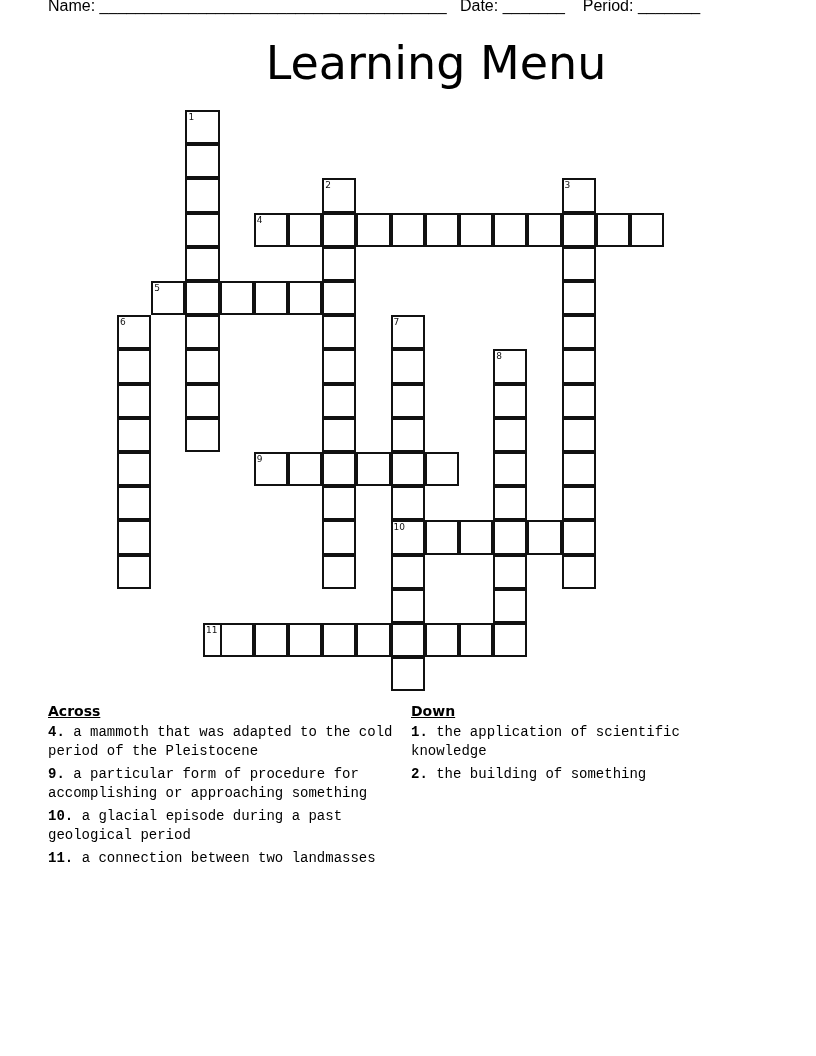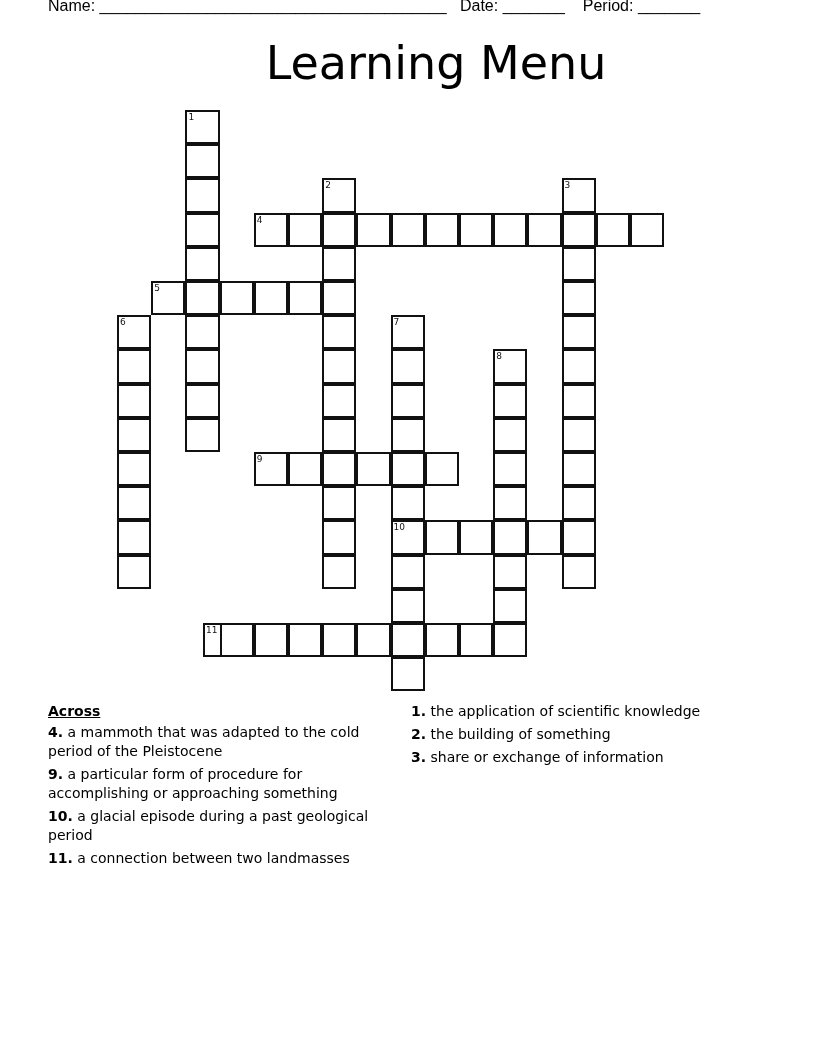--- a/index.html
+++ b/index.html
@@ -24,21 +24,21 @@
     position: absolute; left: 1px; top: 0px; font-family: "DejaVu Sans", sans-serif;
     font-size: 9px; line-height: 10px; color: #111;
   }
   .clues {
     position: absolute; top: 702px; font-family: "DejaVu Sans", sans-serif;
     font-size: 14px; line-height: 19px;
   }
   .clues.across { left: 48px; width: 345px; }
   .clues.down { left: 411px; width: 345px; }
   .clues-heading { font-weight: bold; text-decoration: underline; margin-bottom: 2px; }
-  .clue { margin-bottom: 4px; }
+  .clue { margin-bottom: 4px; font-family: Liberation Mono, monospace; }
   .clue-num { font-weight: bold; }
 </style>
 </head>
 <body>
 
 <div class="header-line"><span>Name:</span> <span>_______________________________________</span>   <span>Date:</span> <span>_______</span>    <span>Period:</span> <span>_______</span></div>
 
 <div class="title">Learning Menu</div>
 
 <div class="grid" id="grid">
@@ -159,16 +159,16 @@
 
 <div class="clues across">
   <div class="clues-heading">Across</div>
   <div class="clue"><span class="clue-num">4.</span> <span>a mammoth that was adapted to the cold period of the Pleistocene</span></div>
   <div class="clue"><span class="clue-num">9.</span> <span>a particular form of procedure for accomplishing or approaching something</span></div>
   <div class="clue"><span class="clue-num">10.</span> <span>a glacial episode during a past geological period</span></div>
   <div class="clue"><span class="clue-num">11.</span> <span>a connection between two landmasses</span></div>
 </div>
 
 <div class="clues down">
+  <div class="clues-heading">Down</div>
   <div class="clue"><span class="clue-num">1.</span> <span>the application of scientific knowledge</span></div>
   <div class="clue"><span class="clue-num">2.</span> <span>the building of something</span></div>
-  <div class="clue"><span class="clue-num">3.</span> <span>share or exchange of information</span></div>
 </div>
 
 </body></html>

